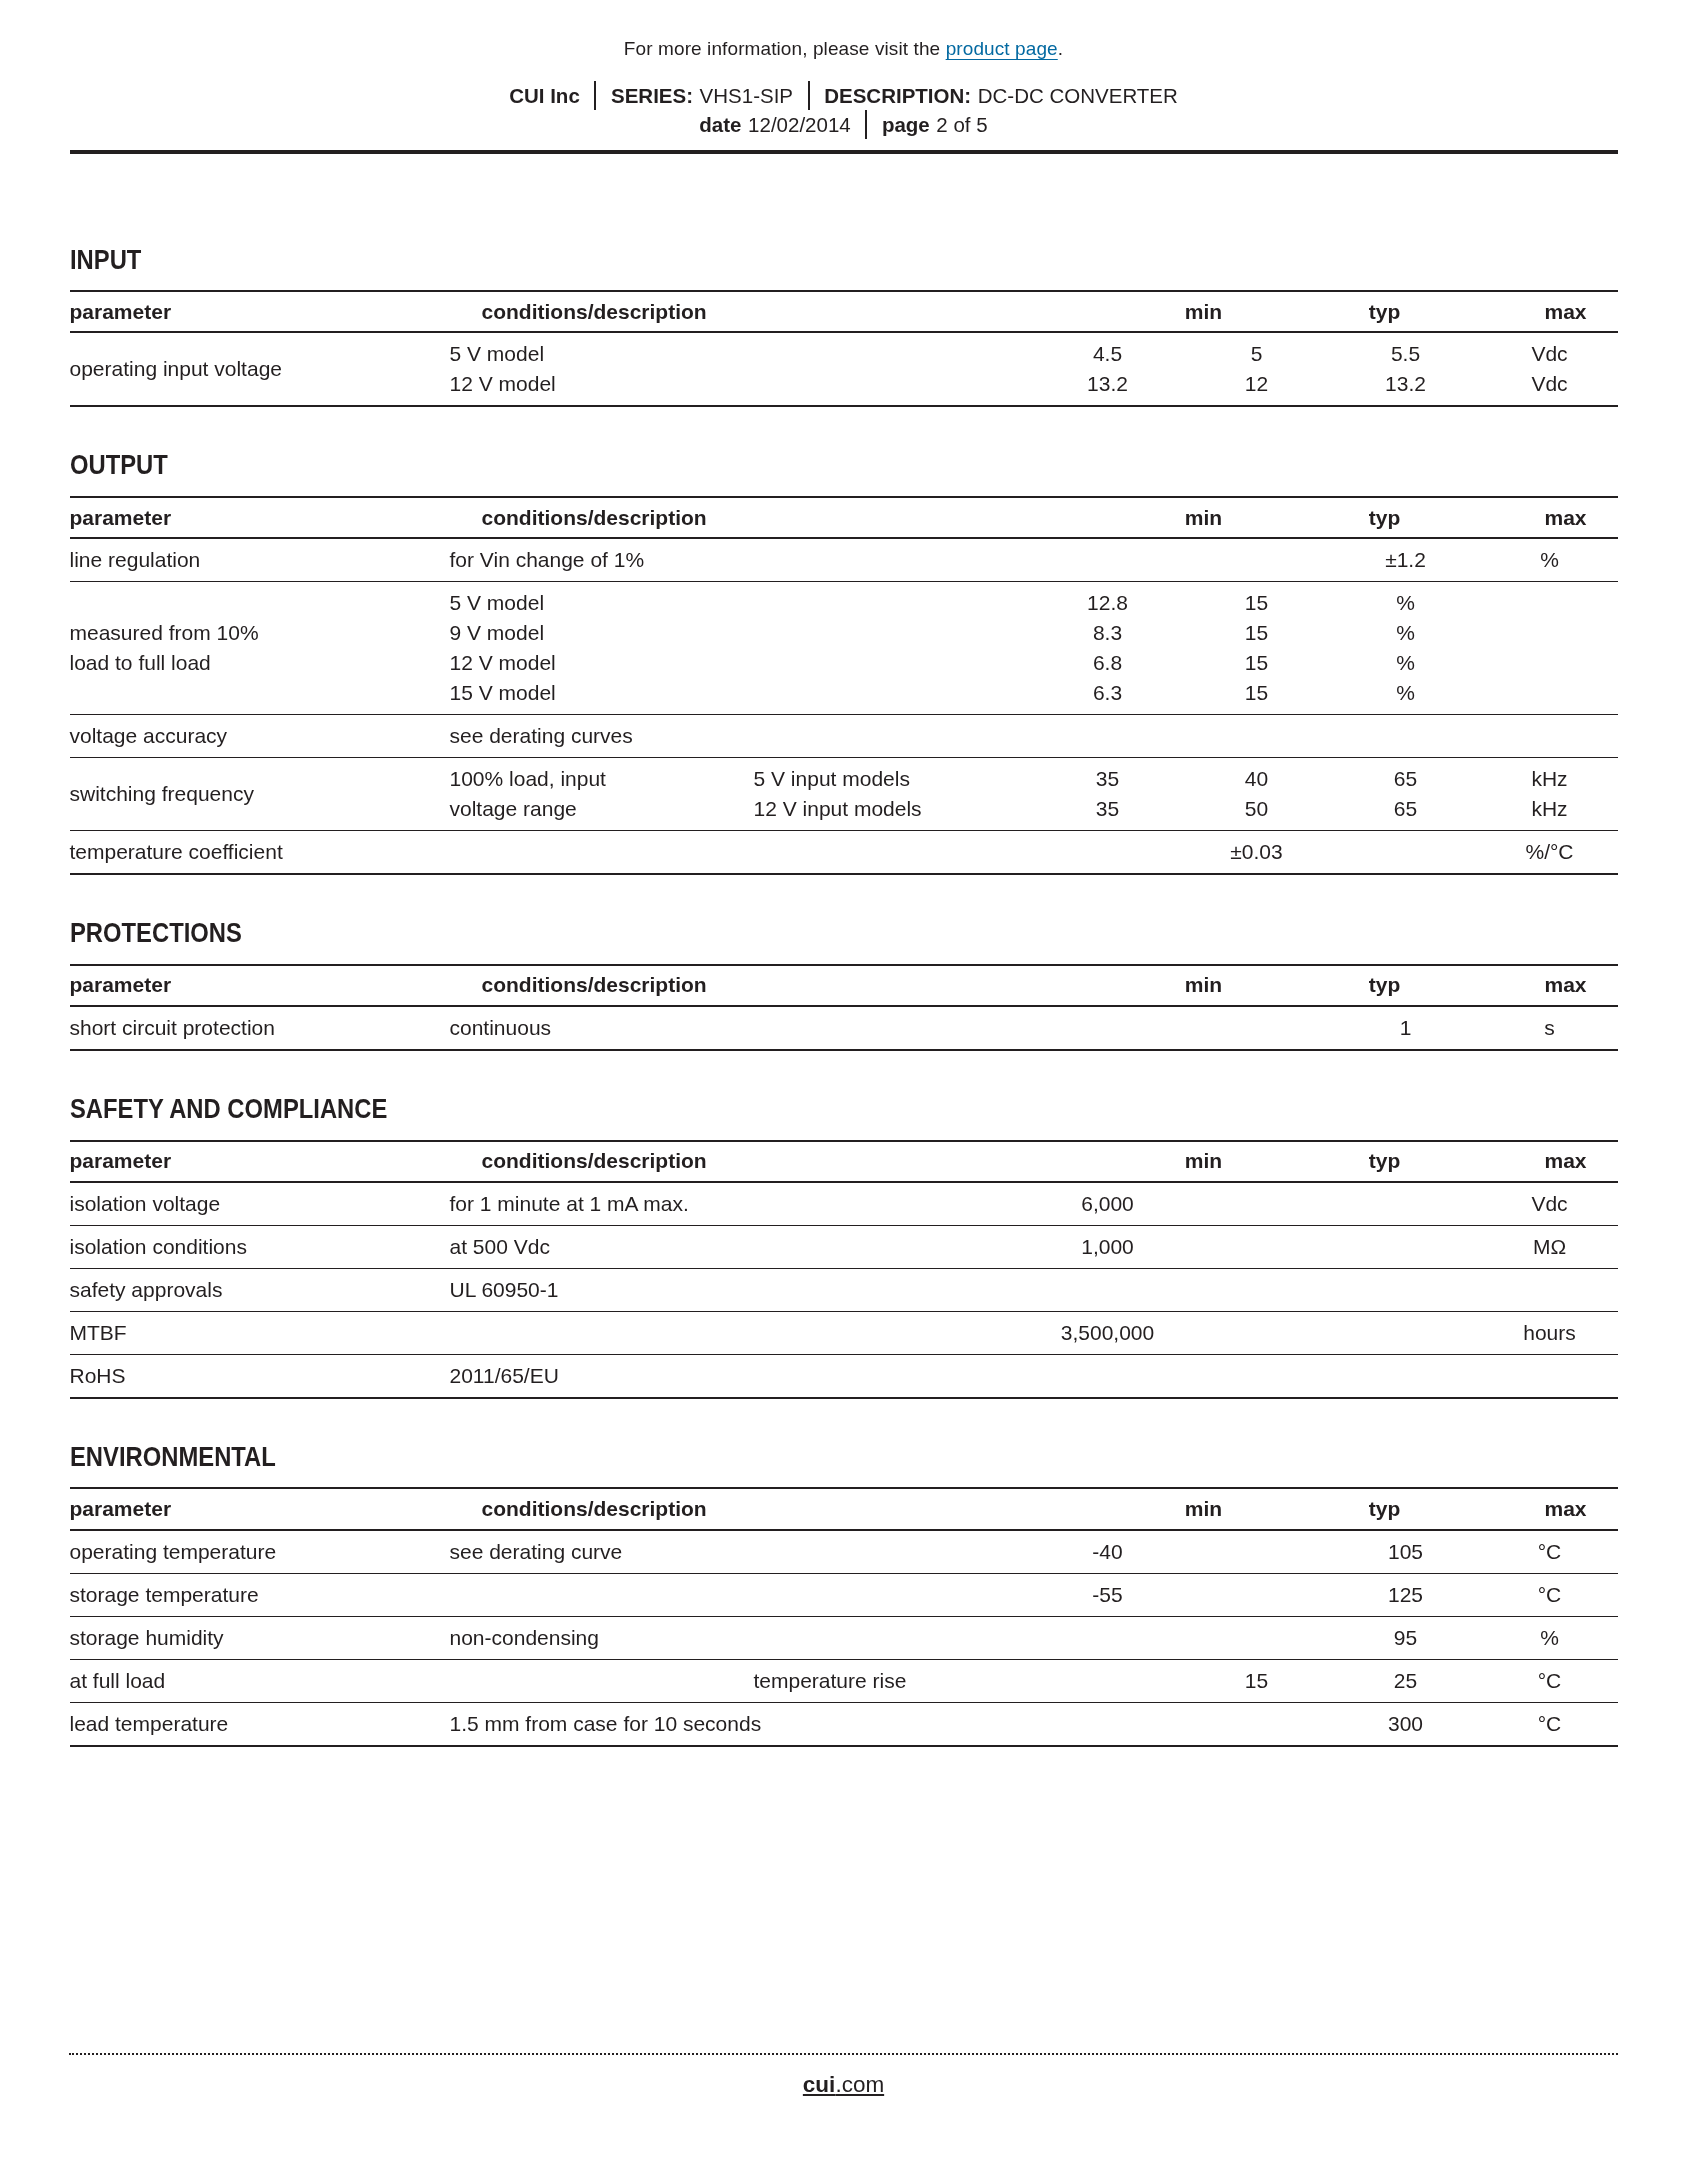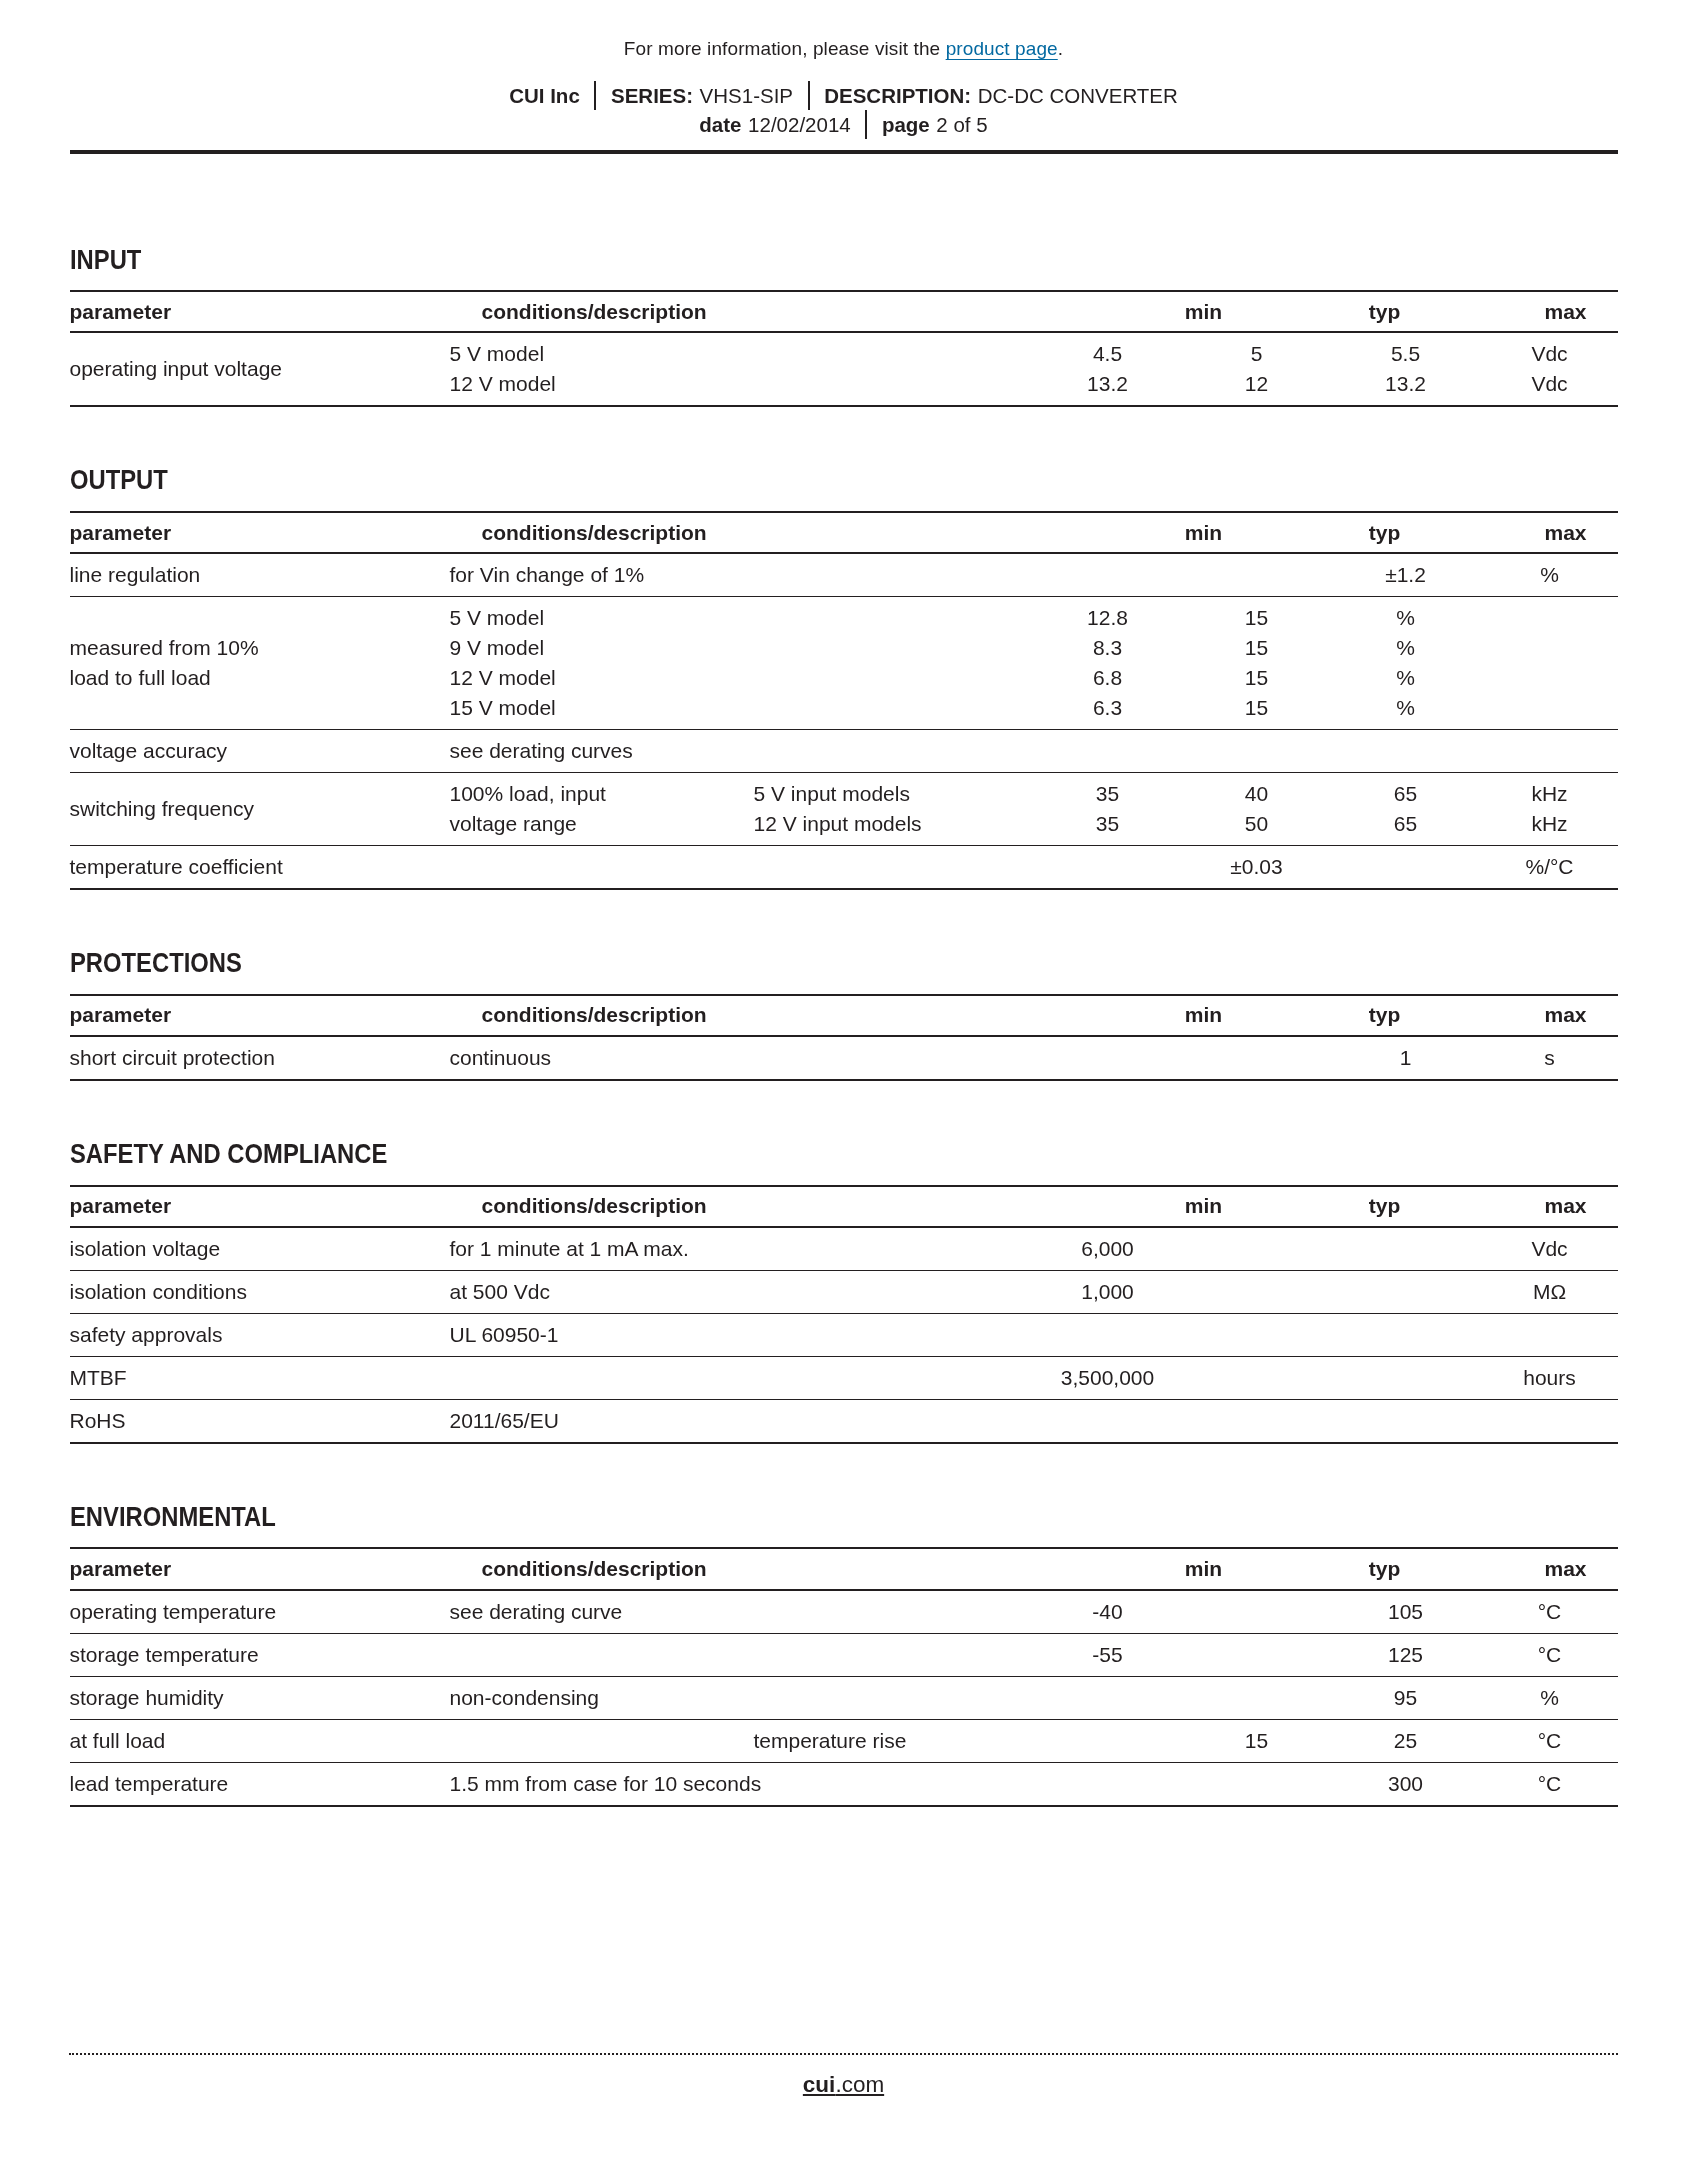--- a/index.html
+++ b/index.html
@@ -30,21 +30,21 @@
     font-size:20.5px;
     flex-direction:column;
   }
   .mh-group { display:flex; align-items:center; gap:14.6px; }
   .mh-item { display:flex; align-items:baseline; gap:6.6px; white-space:nowrap; }
   .mh-label { font-weight:bold; }
   .mh-sep { width:2px; height:29px; background:#231f20; }
   .masthead-rule { margin-top:10.6px; height:4px; background:#231f20; }
 
   
-  .sec { margin-top:53px; }
+  .sec { margin-top:38px; }
   .sec.first { margin-top:86px; }
   .sec-title { font-size:28px; font-weight:bold; line-height:40px; letter-spacing:0; }
   .sec-title span { display:inline-block; transform:scaleX(0.85); transform-origin:left center; white-space:nowrap; }
 
   
   .tbl {
     margin-top:10.6px;
     border-top:2.6px solid #231f20;
     border-bottom:2.6px solid #231f20;
   }

